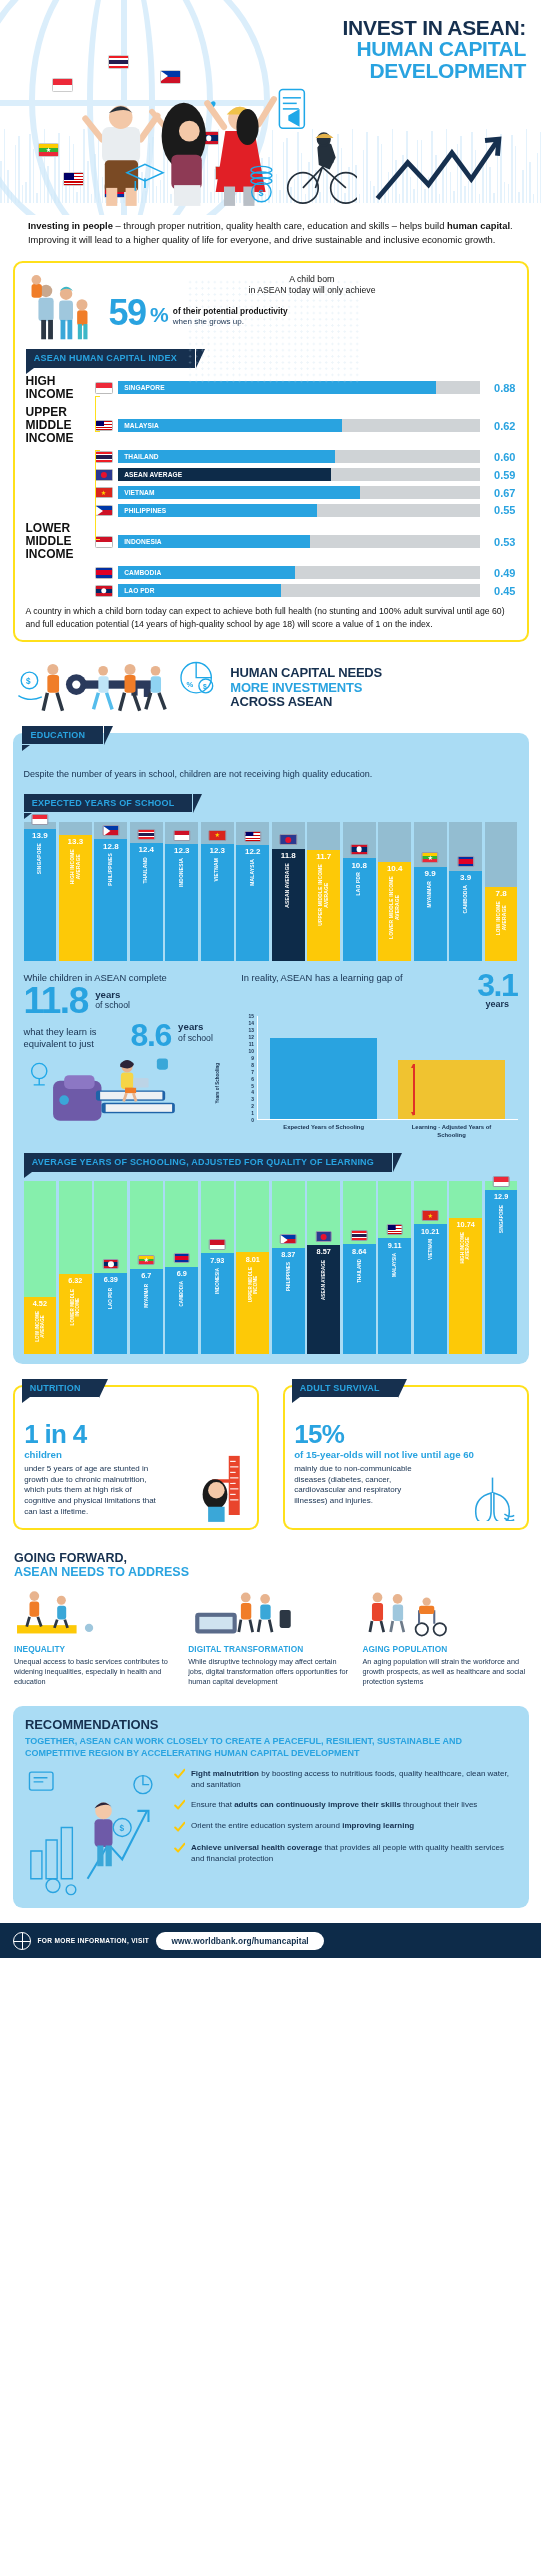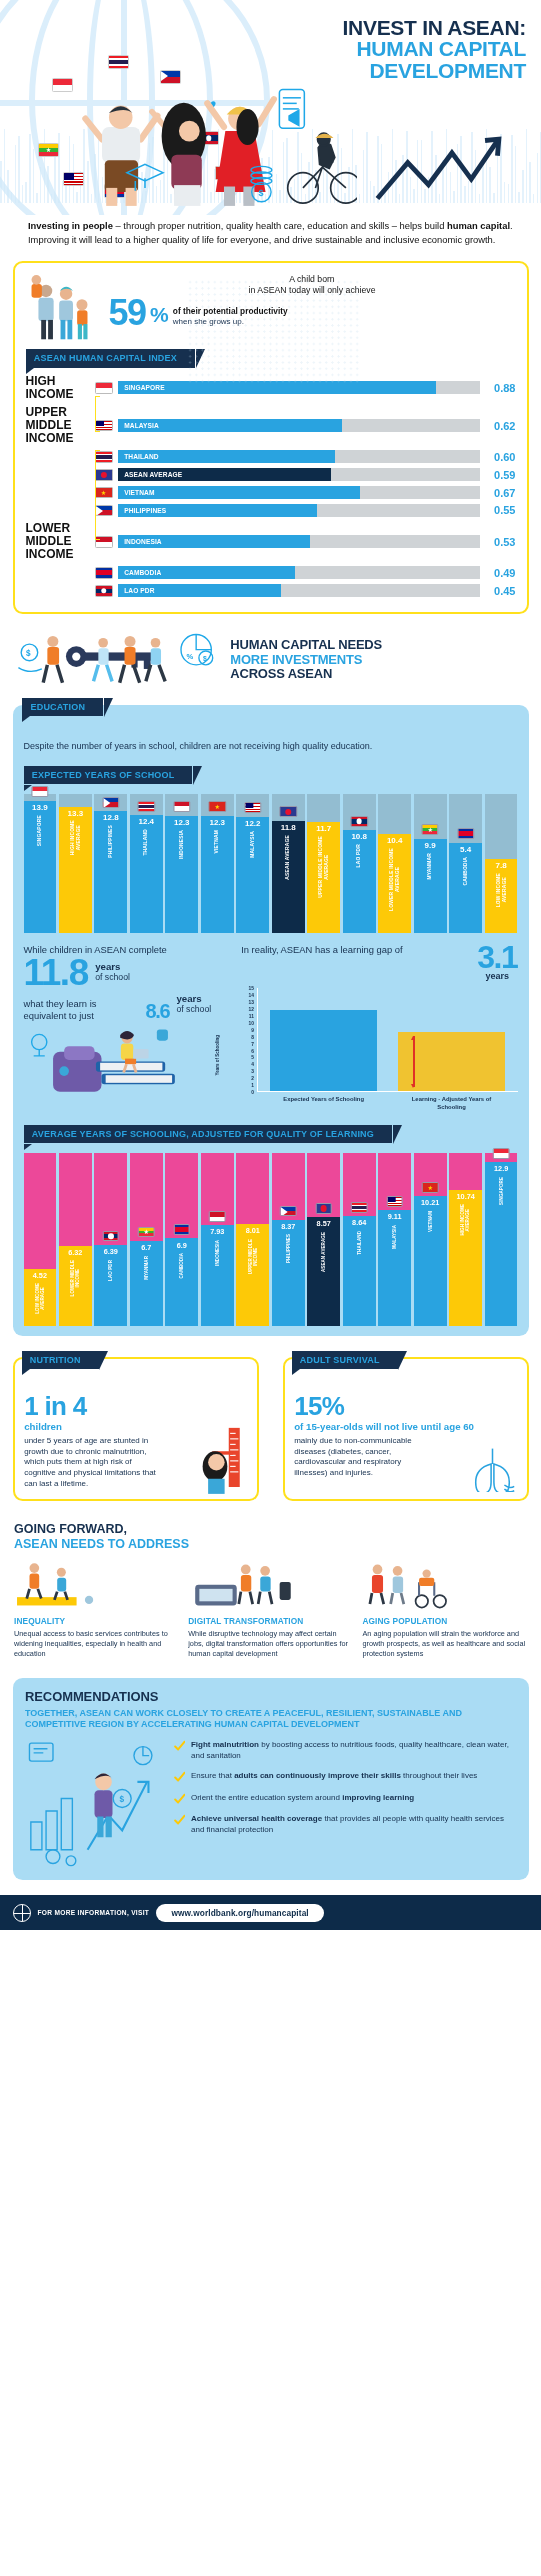--- a/index.html
+++ b/index.html
@@ -111,21 +111,21 @@
   .eyos .lab { writing-mode:vertical-rl; transform:rotate(180deg); font-size:4.9px; font-weight:800;
                color:#fff; letter-spacing:0.2px; margin:2.8px 0 3.5px 0; text-align:center;
                line-height:1.15; white-space:pre-line; }
 
   
   .gap { display:flex; gap:9.7px; margin-top:11px; }
   .gap-left { width:208px; }
   .gap-left .t { font-size:9.4px; line-height:1.25; color:#16304f; }
   .bignum { font-size:37px; font-weight:800; color:#29a3e0; line-height:.86; letter-spacing:-1.4px;
             display:inline-block; vertical-align:-5.5px;}
-  .bignum.sm { font-size:20px;margin-left:15px; }
+  .bignum.sm { font-size:32px; }
   .unit { display:inline-block; font-size:8.7px; line-height:1.15; padding-left:4.2px; }
   .unit b { font-size:9.7px; font-weight:800; }
   .gap-right { flex:1; position:relative; }
   .gap-head { font-size:9.4px; line-height:1.25; display:flex; align-items:flex-start; gap:4.2px; }
   .num31 { font-size:32px; font-weight:800; color:#29a3e0; line-height:.85; letter-spacing:-1.4px; }
   .years31 { font-size:9px; font-weight:800; color:#16304f; }
   .minichart { display:flex; height:104px; margin-top:5.5px; }
   .axis { width:16.6px; position:relative; border-right:1.4px solid #fff; }
   .axis .tk { position:absolute; right:2.8px; font-size:4.9px; font-weight:800; color:#16304f;
               transform:translateY(-50%); }
@@ -141,21 +141,21 @@
                   line-height:1.25; }
   .redarrow { position:absolute; left:15.3px; top:4.2px; bottom:4.2px; width:1.4px; background:#e03127; }
   .redarrow:before, .redarrow:after { content:""; position:absolute; left:-2.1px; border-left:2.8px solid transparent;
             border-right:2.8px solid transparent; }
   .redarrow:before { top:-0.7px; border-bottom:4.2px solid #e03127; }
   .redarrow:after { bottom:-0.7px; border-top:4.2px solid #e03127; }
   .studyart { width:173px; height:73px; position:relative; margin-top:7px; }
 
   
   .ayos { display:flex; gap:2.8px; align-items:flex-end; height:173px; margin-top:2.8px; }
-  .ayos .col { flex:1; position:relative; height:100%; background:#ec4899; display:flex;
+  .ayos .col { flex:1; position:relative; height:100%; background:#86efac; display:flex;
                flex-direction:column; justify-content:flex-end; align-items:center; }
   .ayos .bar { width:100%; background:#29a3e0; display:flex; flex-direction:column;
                align-items:center; position:relative; }
   .ayos .bar.y { background:#fdc907; }
   .ayos .bar.d { background:#0d2b49; }
   .ayos .v { font-size:7.3px; font-weight:800; color:#fff; margin-top:2.1px; }
   .ayos .cflag { position:absolute; top:-14px; left:50%; transform:translateX(-50%);
                  width:16.6px; height:10.4px; border:0.7px solid #99a; border-radius:1.4px; overflow:hidden; }
   .ayos .lab { writing-mode:vertical-rl; transform:rotate(180deg); font-size:4.5px; font-weight:800;
                color:#fff; letter-spacing:0.1px; margin:3.5px 0 4.2px 0; text-align:center;
@@ -610,20 +610,21 @@
             <div class="hci-fill" style="width: 45%;">
               <span class="hci-name">LAO PDR</span>
             </div>
           </div>
           <div class="hci-val">0.45</div>
         </div>
         <div class="bracket" style="top: 21px; height: 36px;"></div>
         <div class="bracket" style="top: 75px; height: 90px;"></div>
       </div>
 
+    <div class="note">A country in which a child born today can expect to achieve both full health (no stunting and 100% adult survival until age 60) and full education potential (14 years of high-quality school by age 18) will score a value of 1 on the index.</div>
   </div>
 
   <div class="needs">
     <div class="runners">
       <svg width="208" height="62" viewBox="0 0 300 90">
         <g stroke="#1fa8e8" stroke-width="2" fill="none">
           <circle cx="20" cy="34" r="12"></circle>
             <text x="15" y="39" font-size="12" fill="#1fa8e8" stroke="none" font-weight="700">$</text>
           <path d="M4 56 q16 10 34 2"></path>
         </g>
@@ -767,21 +768,21 @@
             <div class="cflag f-mm">
               <span class="star w">★</span>
             </div>
             <div class="v">9.9</div>
             <div class="lab">MYANMAR</div>
           </div>
         </div>
         <div class="col">
           <div class="bar" style="height: 65.0685%;">
             <div class="cflag f-kh"></div>
-            <div class="v">5.4</div>
+            <div class="v">3.9</div>
             <div class="lab">CAMBODIA</div>
           </div>
         </div>
         <div class="col">
           <div class="bar y" style="height: 53.4247%;">
             <div class="v">7.8</div>
             <div class="lab">LOW INCOME
 AVERAGE</div>
           </div>
         </div>

